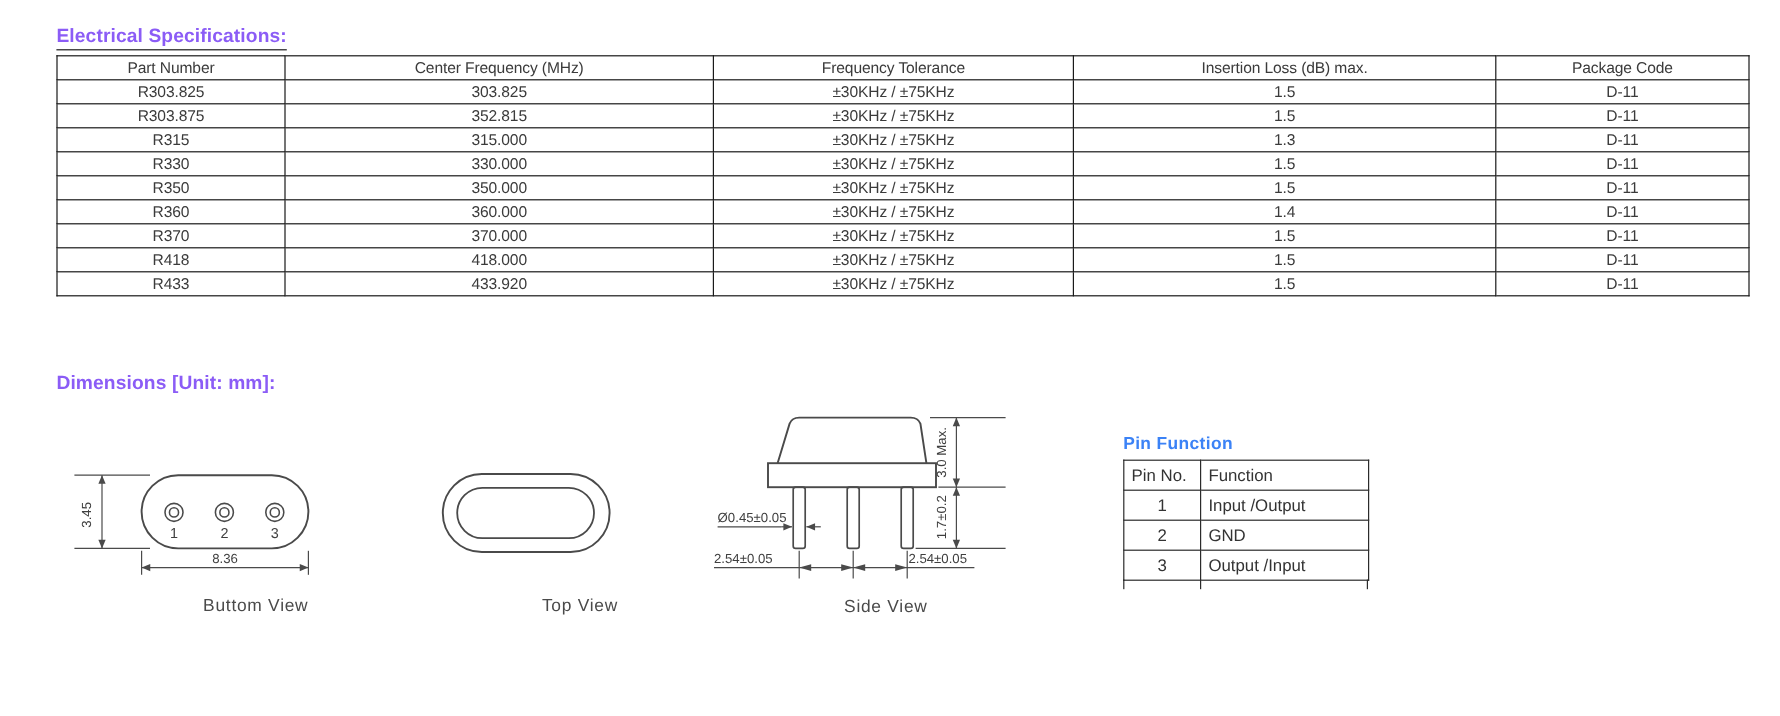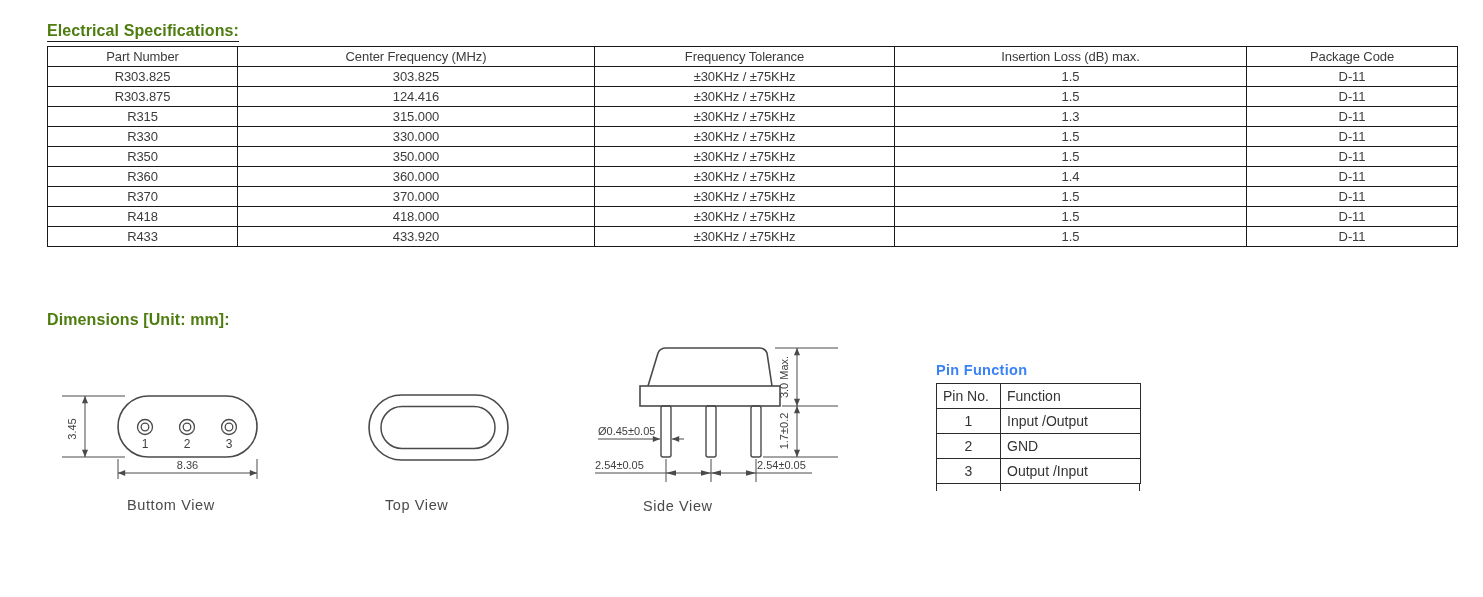--- a/index.html
+++ b/index.html
@@ -3,40 +3,40 @@
 <meta charset="utf-8">
 <style>
   * { margin:0; padding:0; box-sizing:border-box; }
   html,body { background:#ffffff; }
   body {
     width:1483px; height:597px; position:relative; overflow:hidden;
     font-family:"Liberation Sans", sans-serif; color:#3b3b3b;
   }
   .heading {
     position:absolute; left:47px; font-size:16px; font-weight:bold;
-    color:#4d7c0f; letter-spacing:0.1px;
+    color:#8b5cf6; letter-spacing:0.1px;
   }
   .heading.underlined { border-bottom:1.5px solid #1c1c1c; padding-bottom:1px; }
 
   
   table.spec {
     position:absolute; left:47px; top:46px; width:1410px;
     border-collapse:collapse; table-layout:fixed;
   }
   table.spec th, table.spec td {
     border:1px solid #1a1a1a; height:20px; padding:0;
     font-size:13px; font-weight:normal; text-align:center;
     color:#3b3b3b; line-height:18px; letter-spacing:-0.1px;
   }
 
   
   svg.drawing { position:absolute; overflow:visible; }
   svg.drawing text { font-family:"Liberation Sans", sans-serif; fill:#3f3f3f; }
   .view-label {
-    position:absolute; width:130px; text-align:left; font-size:14.5px;
+    position:absolute; width:130px; text-align:right; font-size:14.5px;
     color:#4a4a4a; letter-spacing:0.6px;
   }
 
   
   .pinfn-title {
     position:absolute; left:936px; top:362px; font-size:14.5px;
     font-weight:bold; color:#3b82f6; letter-spacing:0.3px;
   }
   table.pinfn {
     position:absolute; left:936px; top:383px; width:204px;
@@ -74,21 +74,21 @@
   <tbody id="spec-body">
       <tr>
         <td>R303.825</td>
         <td>303.825</td>
         <td>±30KHz / ±75KHz</td>
         <td>1.5</td>
         <td>D-11</td>
       </tr>
       <tr>
         <td>R303.875</td>
-        <td>124.416</td>
+        <td>352.815</td>
         <td>±30KHz / ±75KHz</td>
         <td>1.5</td>
         <td>D-11</td>
       </tr>
       <tr>
         <td>R315</td>
         <td>315.000</td>
         <td>±30KHz / ±75KHz</td>
         <td>1.3</td>
         <td>D-11</td>

